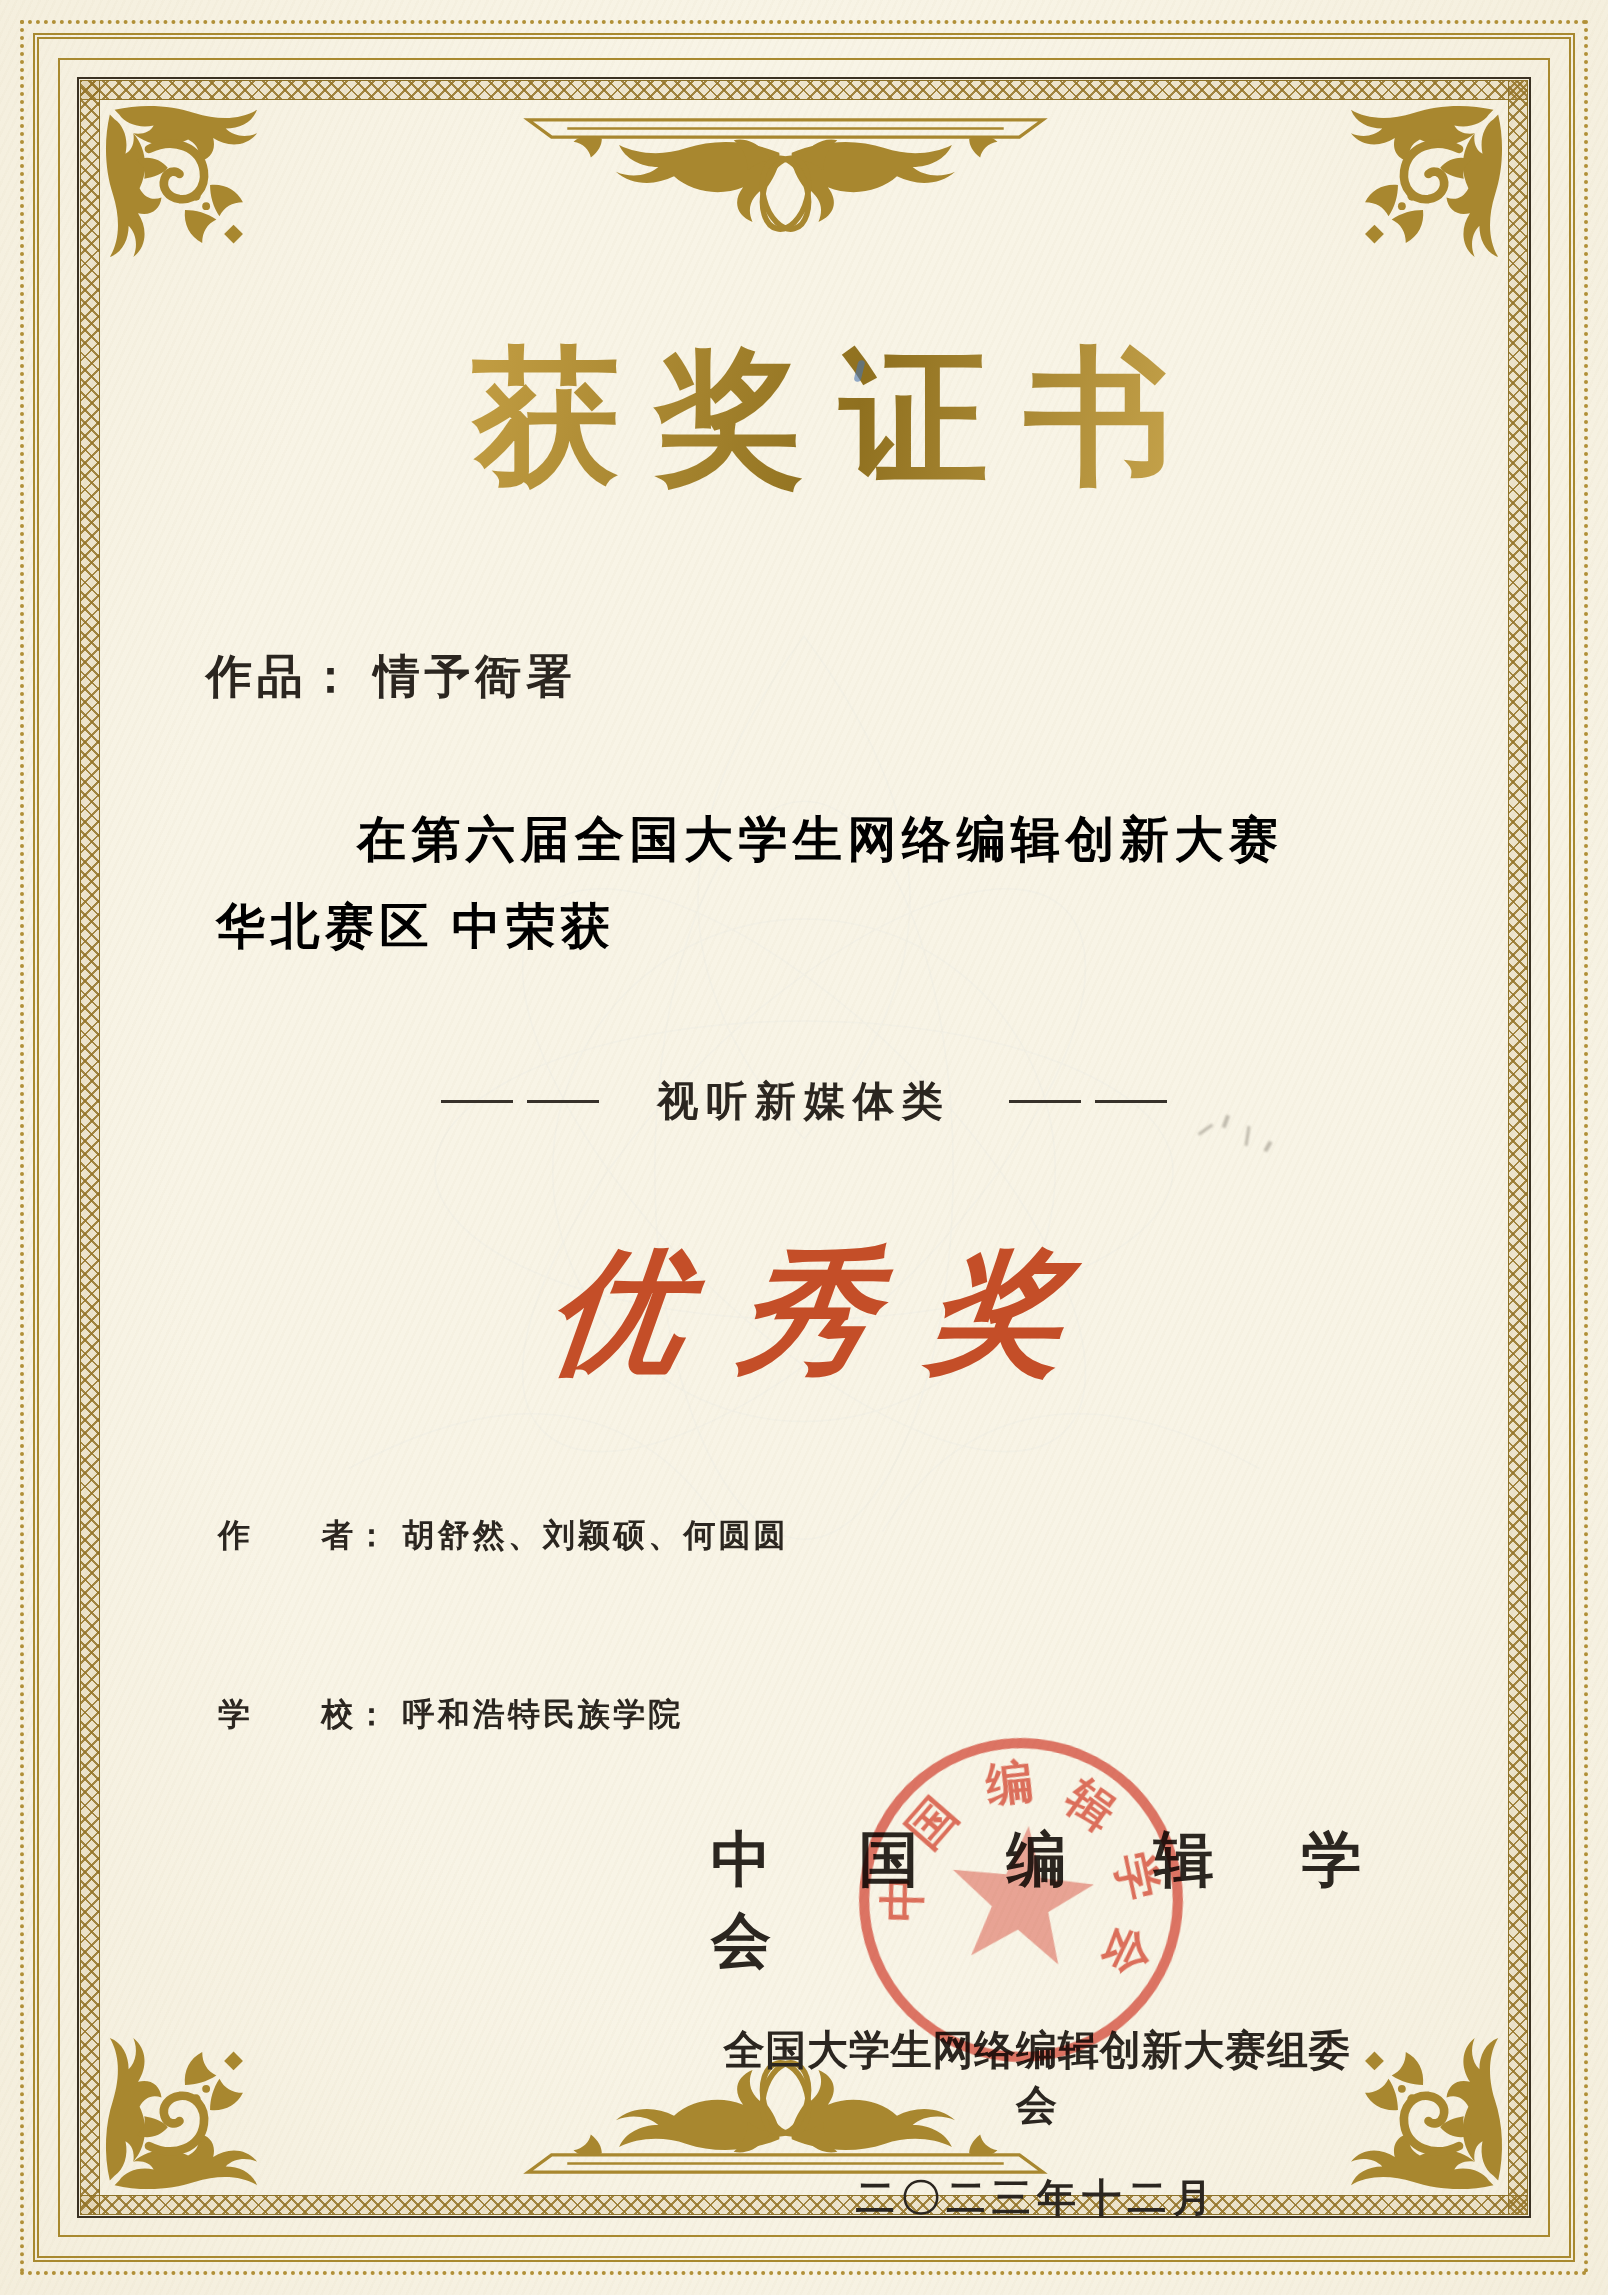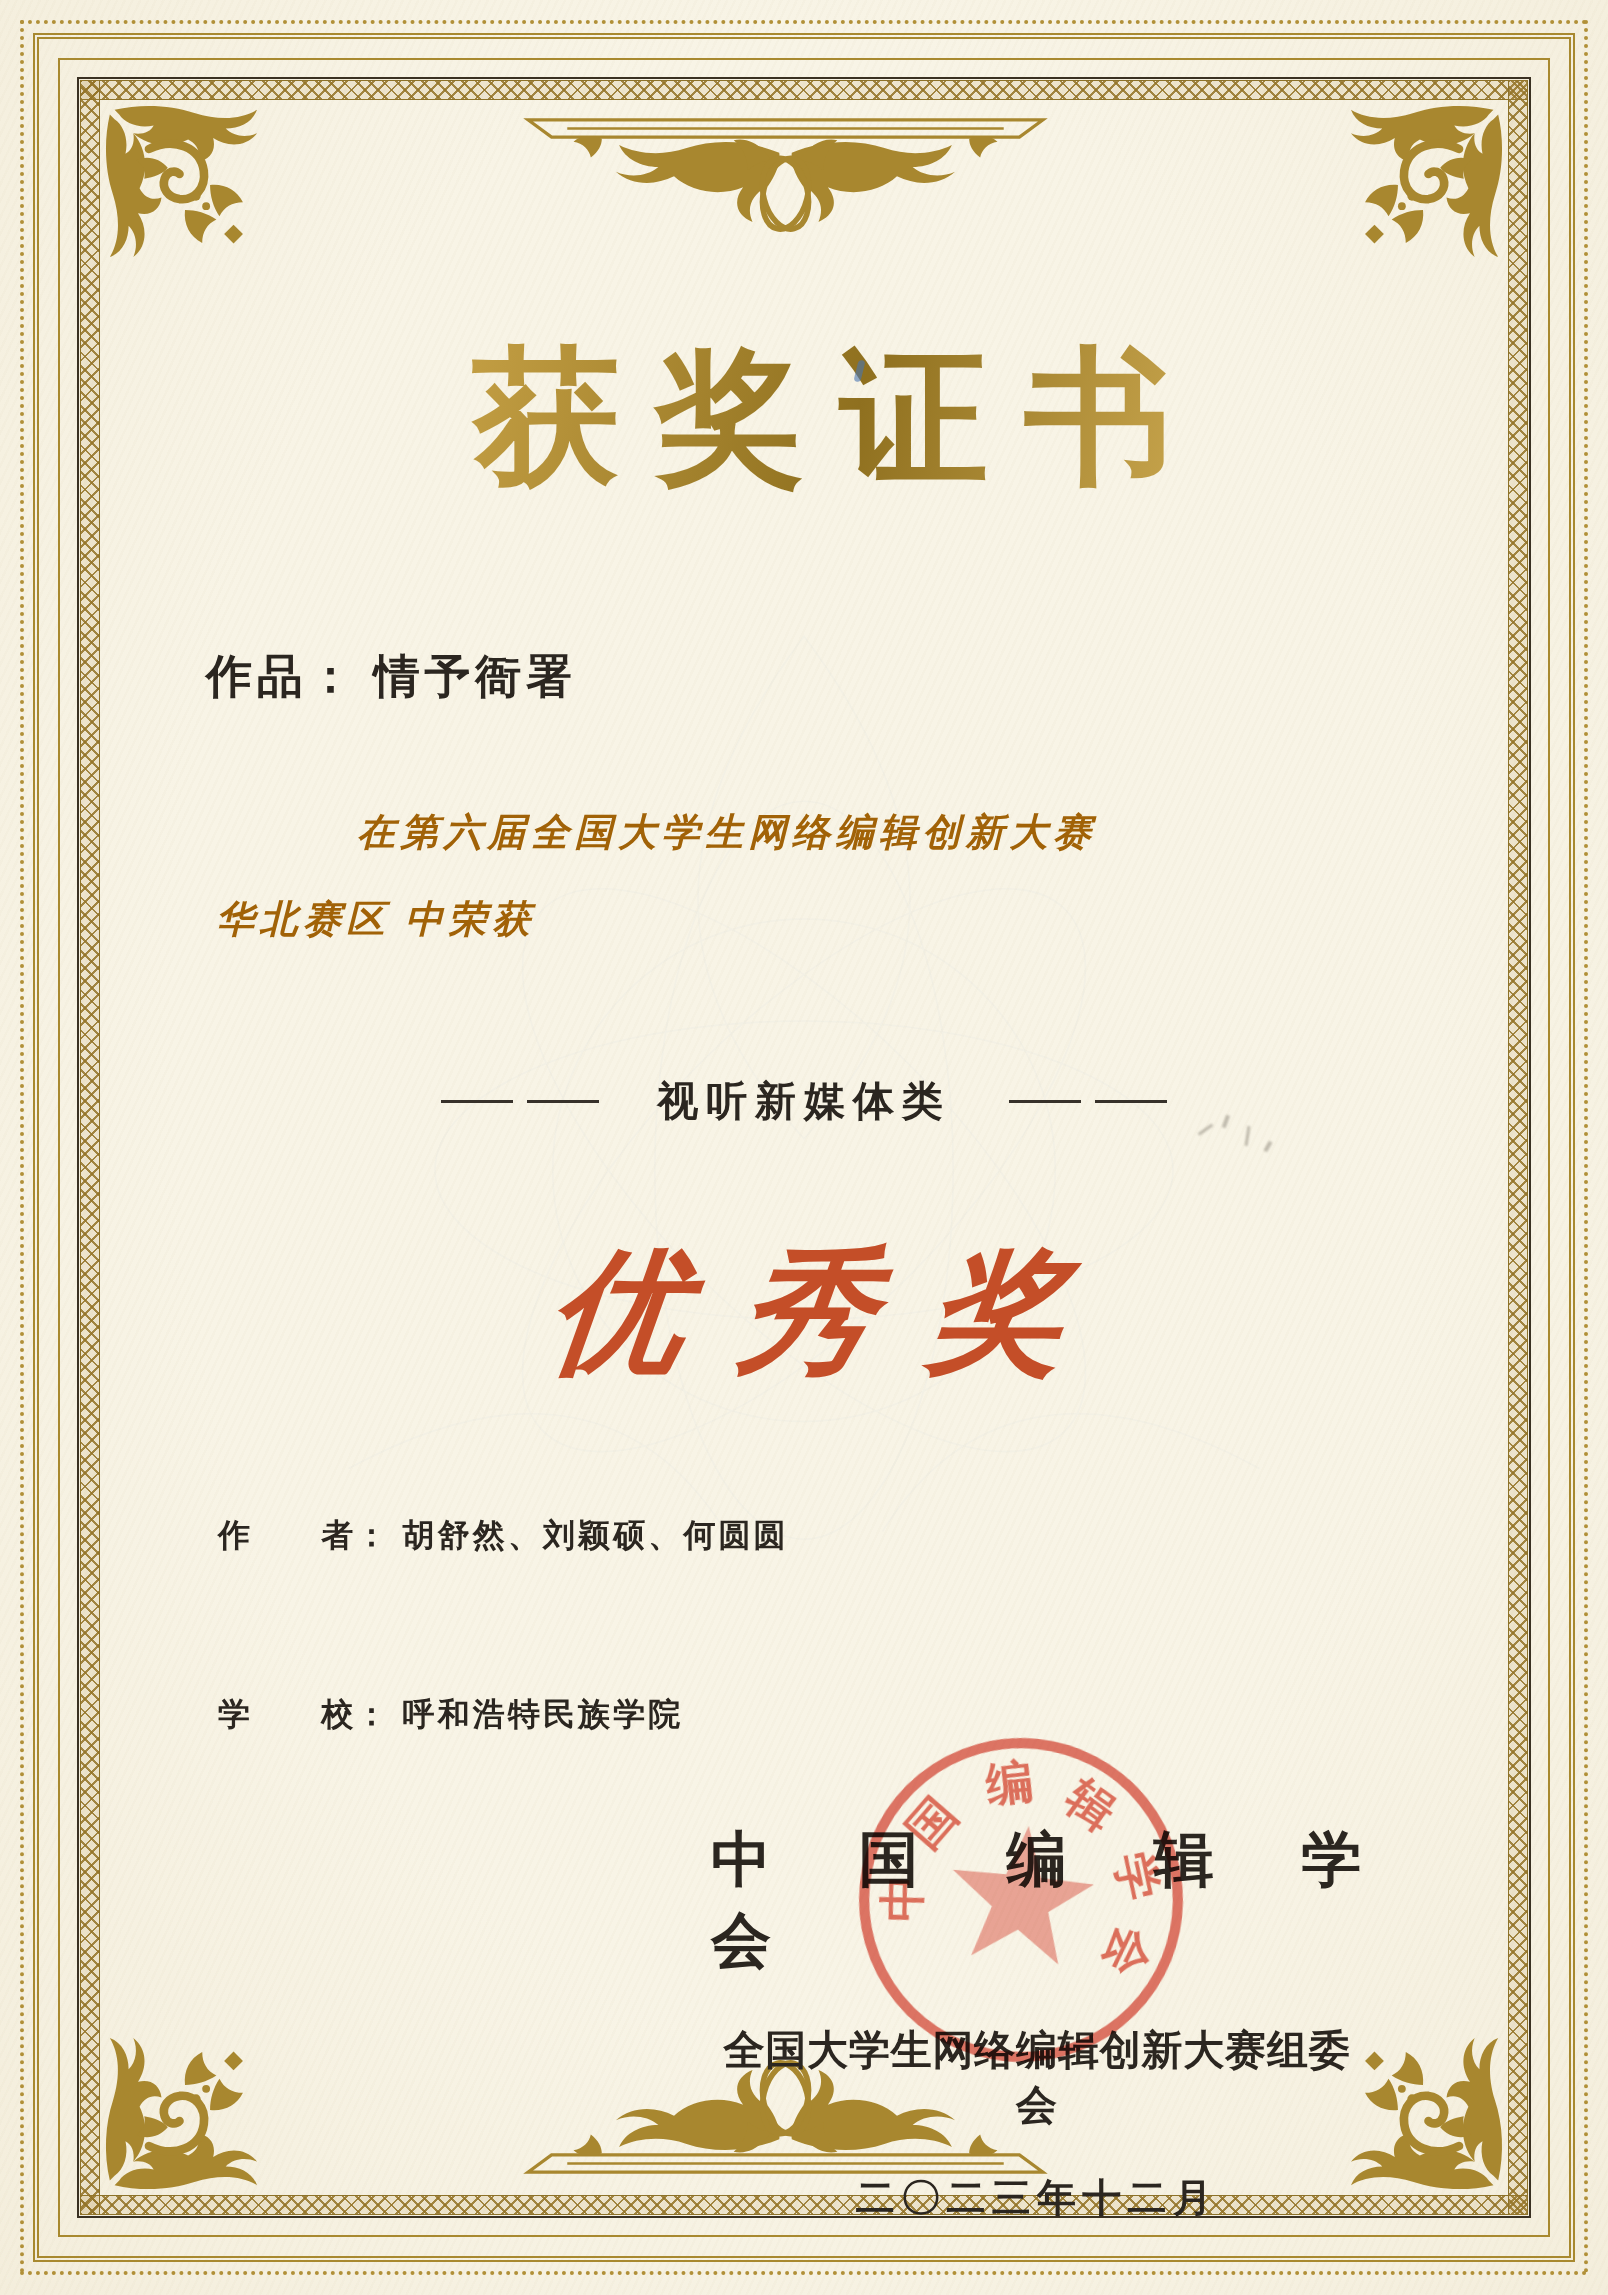--- a/index.html
+++ b/index.html
@@ -43,21 +43,21 @@
   .title{
     position:absolute; top:319px; left:0; width:100%; margin:0;
     text-align:center; font-size:148px; font-weight:bold; letter-spacing:36px; padding-left:36px;
     background:linear-gradient(104deg,#8a6b1e 0%,#c7a246 26%,#8f701f 52%,#d6b258 78%,#96761f 100%);
     -webkit-background-clip:text; background-clip:text; color:transparent;
     font-family:"Liberation Serif","DejaVu Serif",serif;
   }
   .work-line{position:absolute; top:646px; left:206px; font-size:46px; letter-spacing:4.7px;
     font-family:"Liberation Sans","DejaVu Sans",sans-serif; font-weight:700;text-align:right;}
   .work-line .val{font-weight:600; margin-left:15.7px;}
-  .stmt{position:absolute; font-size:38px; font-weight:bold; letter-spacing:5.5px; color:#a16207;font-style:italic;}
+  .stmt{position:absolute; font-size:49px; font-weight:bold; letter-spacing:5.5px; color:#000000;}
   .stmt1{top:807px; left:357px;}
   .stmt2{top:894px; left:216px;}
   .category-row{position:absolute; top:1074px; left:0; width:100%; display:flex;
     align-items:center; justify-content:center; gap:14px;}
   .dash{width:72px; height:3.9px; background:#37312a; display:inline-block;}
   .category-text{font-size:41px; font-weight:bold; letter-spacing:7.9px; margin:0 44px; color:#2b2620;}
   .award{
     position:absolute; top:1222px; left:0; width:100%; text-align:center;
     font-size:135px; font-weight:bold; letter-spacing:55px; padding-left:31px;
     color:#c44e28; transform:skewX(-6deg); font-style:italic;

